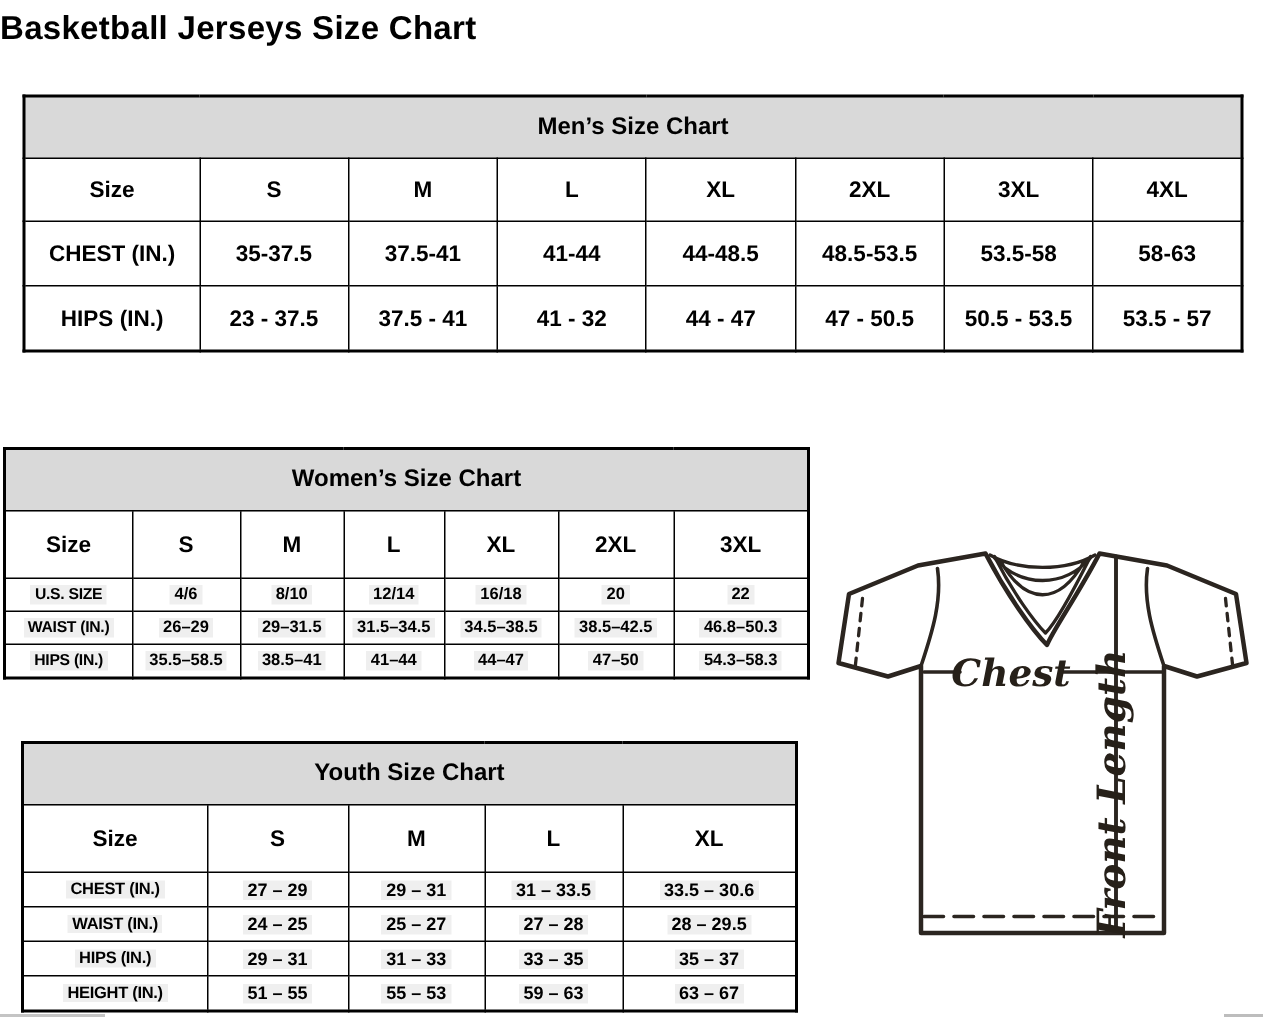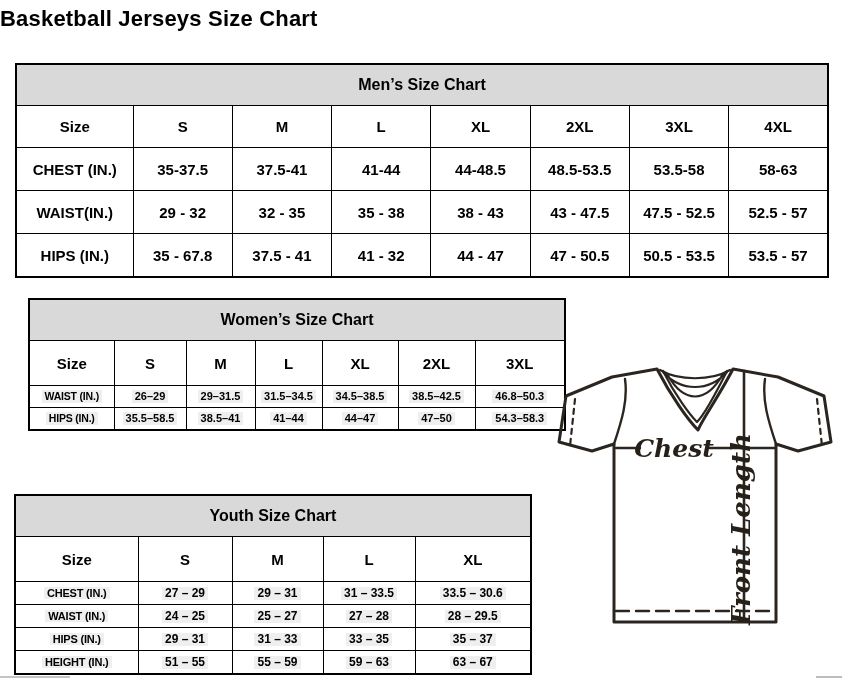--- a/index.html
+++ b/index.html
@@ -21,21 +21,21 @@
   .mens-wrap{position:absolute;left:15px;top:63px;}
   .mens{width:814px;}
   .mens .cols th{height:41px;font-size:15px;font-weight:bold;}
   .mens .data td{height:42px;font-size:15px;font-weight:bold;}
   
   .small-tbl .cols th{height:44px;font-size:15px;font-weight:bold;}
   .small-tbl .data td{height:21px;font-weight:bold;}
   .small-tbl .data .rowlabel{font-size:10.5px;letter-spacing:-0.2px;}
   .small-tbl .data .val{font-size:11px;}
   .hl{background:#efefef;padding:0 3px;display:inline-block;line-height:1.15;}
-  .womens-wrap{position:absolute;left:28px;top:298px;}
+  .womens-wrap{position:absolute;left:2px;top:298px;}
   .womens{width:538px;}
   .youth-wrap{position:absolute;left:14px;top:494px;}
   .youth{width:518px;}
   .youth .data td{height:22px;}
   .youth .data .val{font-size:12px;}
   .youth .data .rowlabel{font-size:11px;}
   
   .jersey{position:absolute;left:553px;top:358px;}
   .jersey text{
     font-family:"DejaVu Serif",serif;font-style:italic;font-weight:bold;fill:#262019;
@@ -80,32 +80,22 @@
       <td>CHEST (IN.)</td>
       <td>35-37.5</td>
       <td>37.5-41</td>
       <td>41-44</td>
       <td>44-48.5</td>
       <td>48.5-53.5</td>
       <td>53.5-58</td>
       <td>58-63</td>
     </tr>
     <tr class="data">
-      <td>WAIST(IN.)</td>
-      <td>29 - 32</td>
-      <td>32 - 35</td>
-      <td>35 - 38</td>
-      <td>38 - 43</td>
-      <td>43 - 47.5</td>
-      <td>47.5 - 52.5</td>
-      <td>52.5 - 57</td>
-    </tr>
-    <tr class="data">
       <td>HIPS (IN.)</td>
-      <td>35 - 67.8</td>
+      <td>23 - 37.5</td>
       <td>37.5 - 41</td>
       <td>41 - 32</td>
       <td>44 - 47</td>
       <td>47 - 50.5</td>
       <td>50.5 - 53.5</td>
       <td>53.5 - 57</td>
     </tr>
   </tbody>
     </table>
 </div>
@@ -128,20 +118,29 @@
     <tr class="cols">
       <th>Size</th>
       <th>S</th>
       <th>M</th>
       <th>L</th>
       <th>XL</th>
       <th>2XL</th>
       <th>3XL</th>
     </tr>
     <tr class="data">
+      <td class="rowlabel"><span class="hl">U.S. SIZE</span></td>
+      <td class="val"><span class="hl">4/6</span></td>
+      <td class="val"><span class="hl">8/10</span></td>
+      <td class="val"><span class="hl">12/14</span></td>
+      <td class="val"><span class="hl">16/18</span></td>
+      <td class="val"><span class="hl">20</span></td>
+      <td class="val"><span class="hl">22</span></td>
+    </tr>
+    <tr class="data">
       <td class="rowlabel"><span class="hl">WAIST (IN.)</span></td>
       <td class="val"><span class="hl">26–29</span></td>
       <td class="val"><span class="hl">29–31.5</span></td>
       <td class="val"><span class="hl">31.5–34.5</span></td>
       <td class="val"><span class="hl">34.5–38.5</span></td>
       <td class="val"><span class="hl">38.5–42.5</span></td>
       <td class="val"><span class="hl">46.8–50.3</span></td>
     </tr>
     <tr class="data">
       <td class="rowlabel"><span class="hl">HIPS (IN.)</span></td>
@@ -193,21 +192,21 @@
     <tr class="data">
       <td class="rowlabel"><span class="hl">HIPS (IN.)</span></td>
       <td class="val"><span class="hl">29 – 31</span></td>
       <td class="val"><span class="hl">31 – 33</span></td>
       <td class="val"><span class="hl">33 – 35</span></td>
       <td class="val"><span class="hl">35 – 37</span></td>
     </tr>
     <tr class="data">
       <td class="rowlabel"><span class="hl">HEIGHT (IN.)</span></td>
       <td class="val"><span class="hl">51 – 55</span></td>
-      <td class="val"><span class="hl">55 – 59</span></td>
+      <td class="val"><span class="hl">55 – 53</span></td>
       <td class="val"><span class="hl">59 – 63</span></td>
       <td class="val"><span class="hl">63 – 67</span></td>
     </tr>
   </tbody>
     </table>
 </div>
 
 <svg class="jersey" width="286" height="272" viewBox="0 0 286 272" xmlns="http://www.w3.org/2000/svg">
   <g fill="none" stroke="#2b2520" stroke-linejoin="round" stroke-linecap="round">
 

